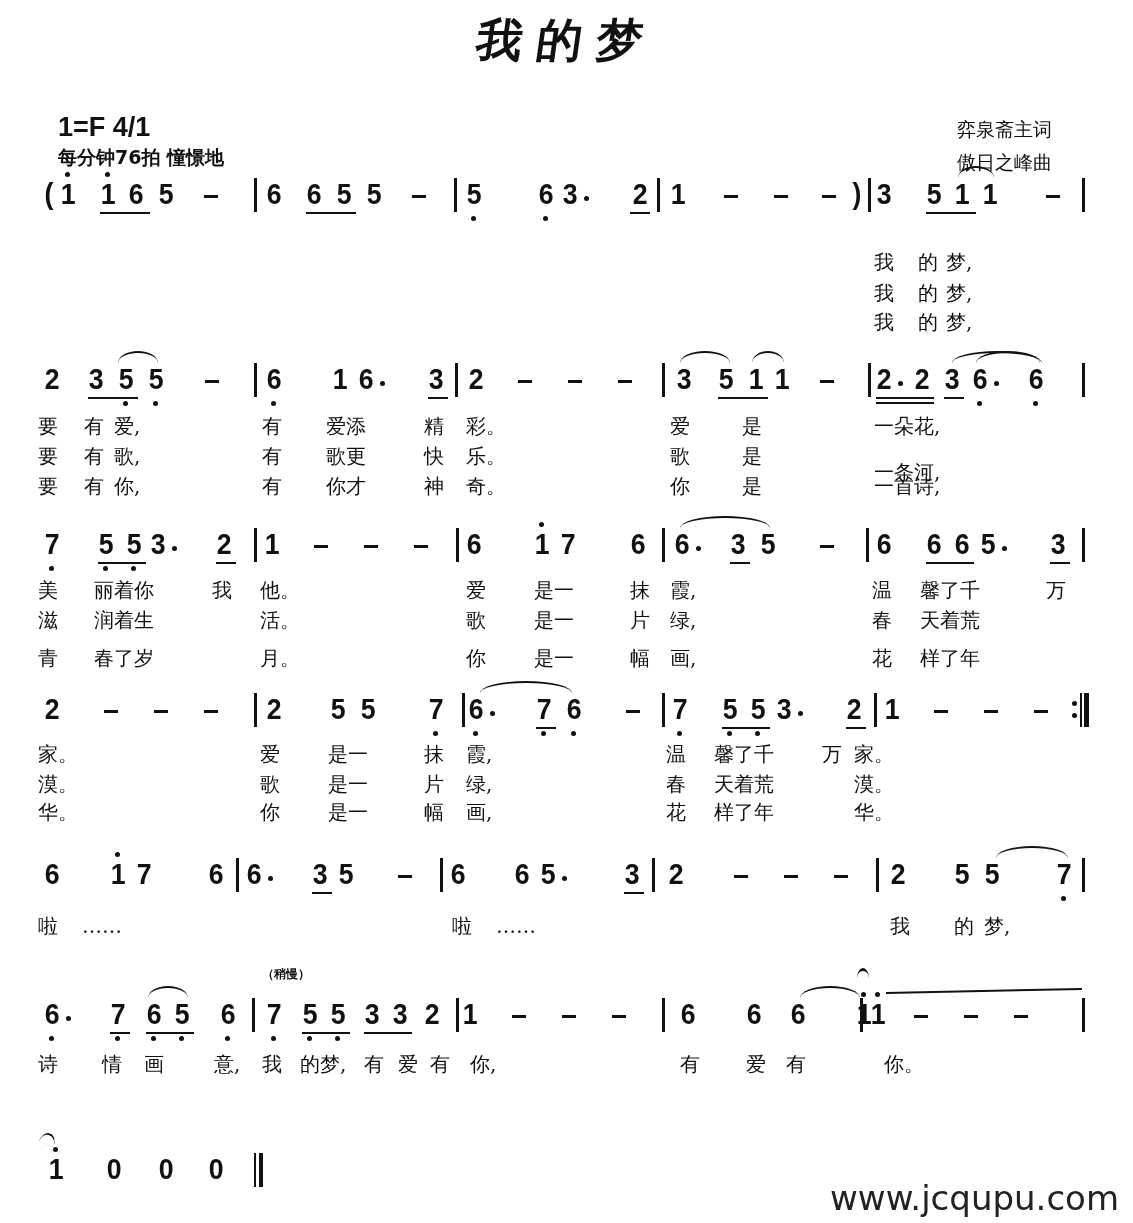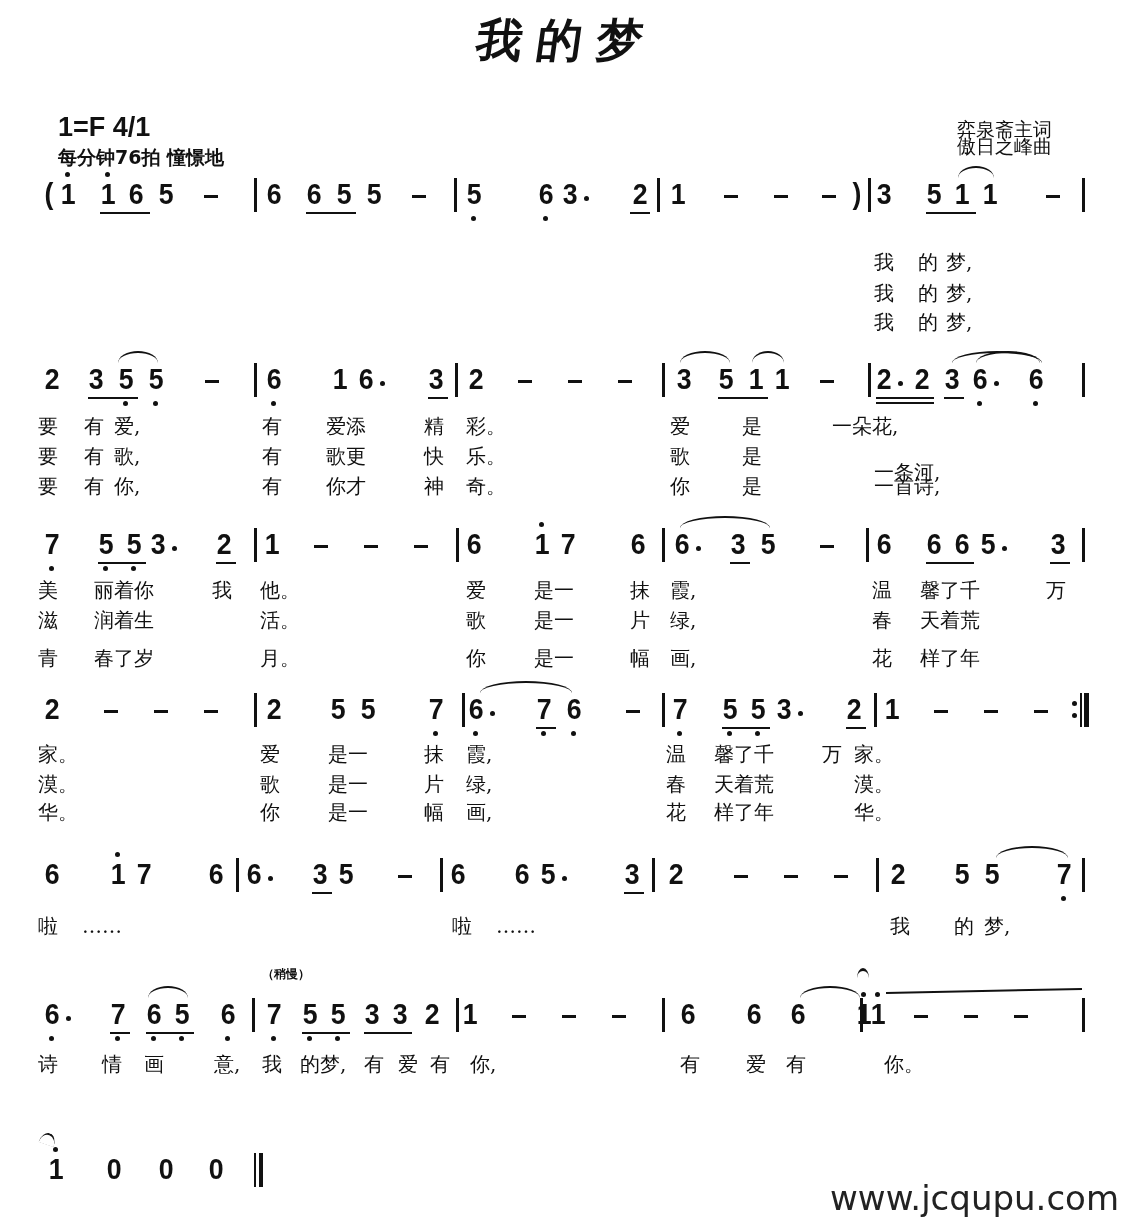--- a/index.html
+++ b/index.html
@@ -21,21 +21,21 @@
     .small { position: absolute; font-size: 12px; font-weight: bold; font-family: "DejaVu Sans", sans-serif; }
     .fermata { position: absolute; width: 12px; height: 7px; border-top: 3px solid #111; border-radius: 50% 50% 0 0 / 100% 100% 0 0; }
   </style>
 </head>
 <body>
 
 <div class="abs title">我的梦</div>
 <div class="abs key">1=F   4/1</div>
 <div class="abs tempo">每分钟76拍   憧憬地</div>
 <div class="abs credit" style="top:117px">弈泉斋主词</div>
-<div class="abs credit" style="top:134px">傲日之峰曲</div>
+<div class="abs credit" style="top:150px">傲日之峰曲</div>
 
 <div id="score">
     <div class="n" style="left: 44px; top: 180px;">(</div>
     <div class="n" style="left: 60px; top: 180px;">1</div>
     <div class="dot" style="left: 65px; top: 172px;"></div>
     <div class="n" style="left: 100px; top: 180px;">1</div>
     <div class="dot" style="left: 105px; top: 172px;"></div>
     <div class="n" style="left: 128px; top: 180px;">6</div>
     <div class="n" style="left: 158px; top: 180px;">5</div>
     <div class="n" style="left: 266px; top: 180px;">6</div>
@@ -299,21 +299,21 @@
     <div class="lyr" style="left: 946px; top: 312px;">梦,</div>
     <div class="lyr" style="left: 38px; top: 416px;">要</div>
     <div class="lyr" style="left: 84px; top: 416px;">有</div>
     <div class="lyr" style="left: 114px; top: 416px;">爱,</div>
     <div class="lyr" style="left: 262px; top: 416px;">有</div>
     <div class="lyr" style="left: 326px; top: 416px;">爱添</div>
     <div class="lyr" style="left: 424px; top: 416px;">精</div>
     <div class="lyr" style="left: 466px; top: 416px;">彩。</div>
     <div class="lyr" style="left: 670px; top: 416px;">爱</div>
     <div class="lyr" style="left: 742px; top: 416px;">是</div>
-    <div class="lyr" style="left: 832px; top: 416px;">一朵花,</div>
+    <div class="lyr" style="left: 874px; top: 416px;">一朵花,</div>
     <div class="lyr" style="left: 38px; top: 446px;">要</div>
     <div class="lyr" style="left: 84px; top: 446px;">有</div>
     <div class="lyr" style="left: 114px; top: 446px;">歌,</div>
     <div class="lyr" style="left: 262px; top: 446px;">有</div>
     <div class="lyr" style="left: 326px; top: 446px;">歌更</div>
     <div class="lyr" style="left: 424px; top: 446px;">快</div>
     <div class="lyr" style="left: 466px; top: 446px;">乐。</div>
     <div class="lyr" style="left: 670px; top: 446px;">歌</div>
     <div class="lyr" style="left: 742px; top: 446px;">是</div>
     <div class="lyr" style="left: 874px; top: 462px;">一条河,</div>

